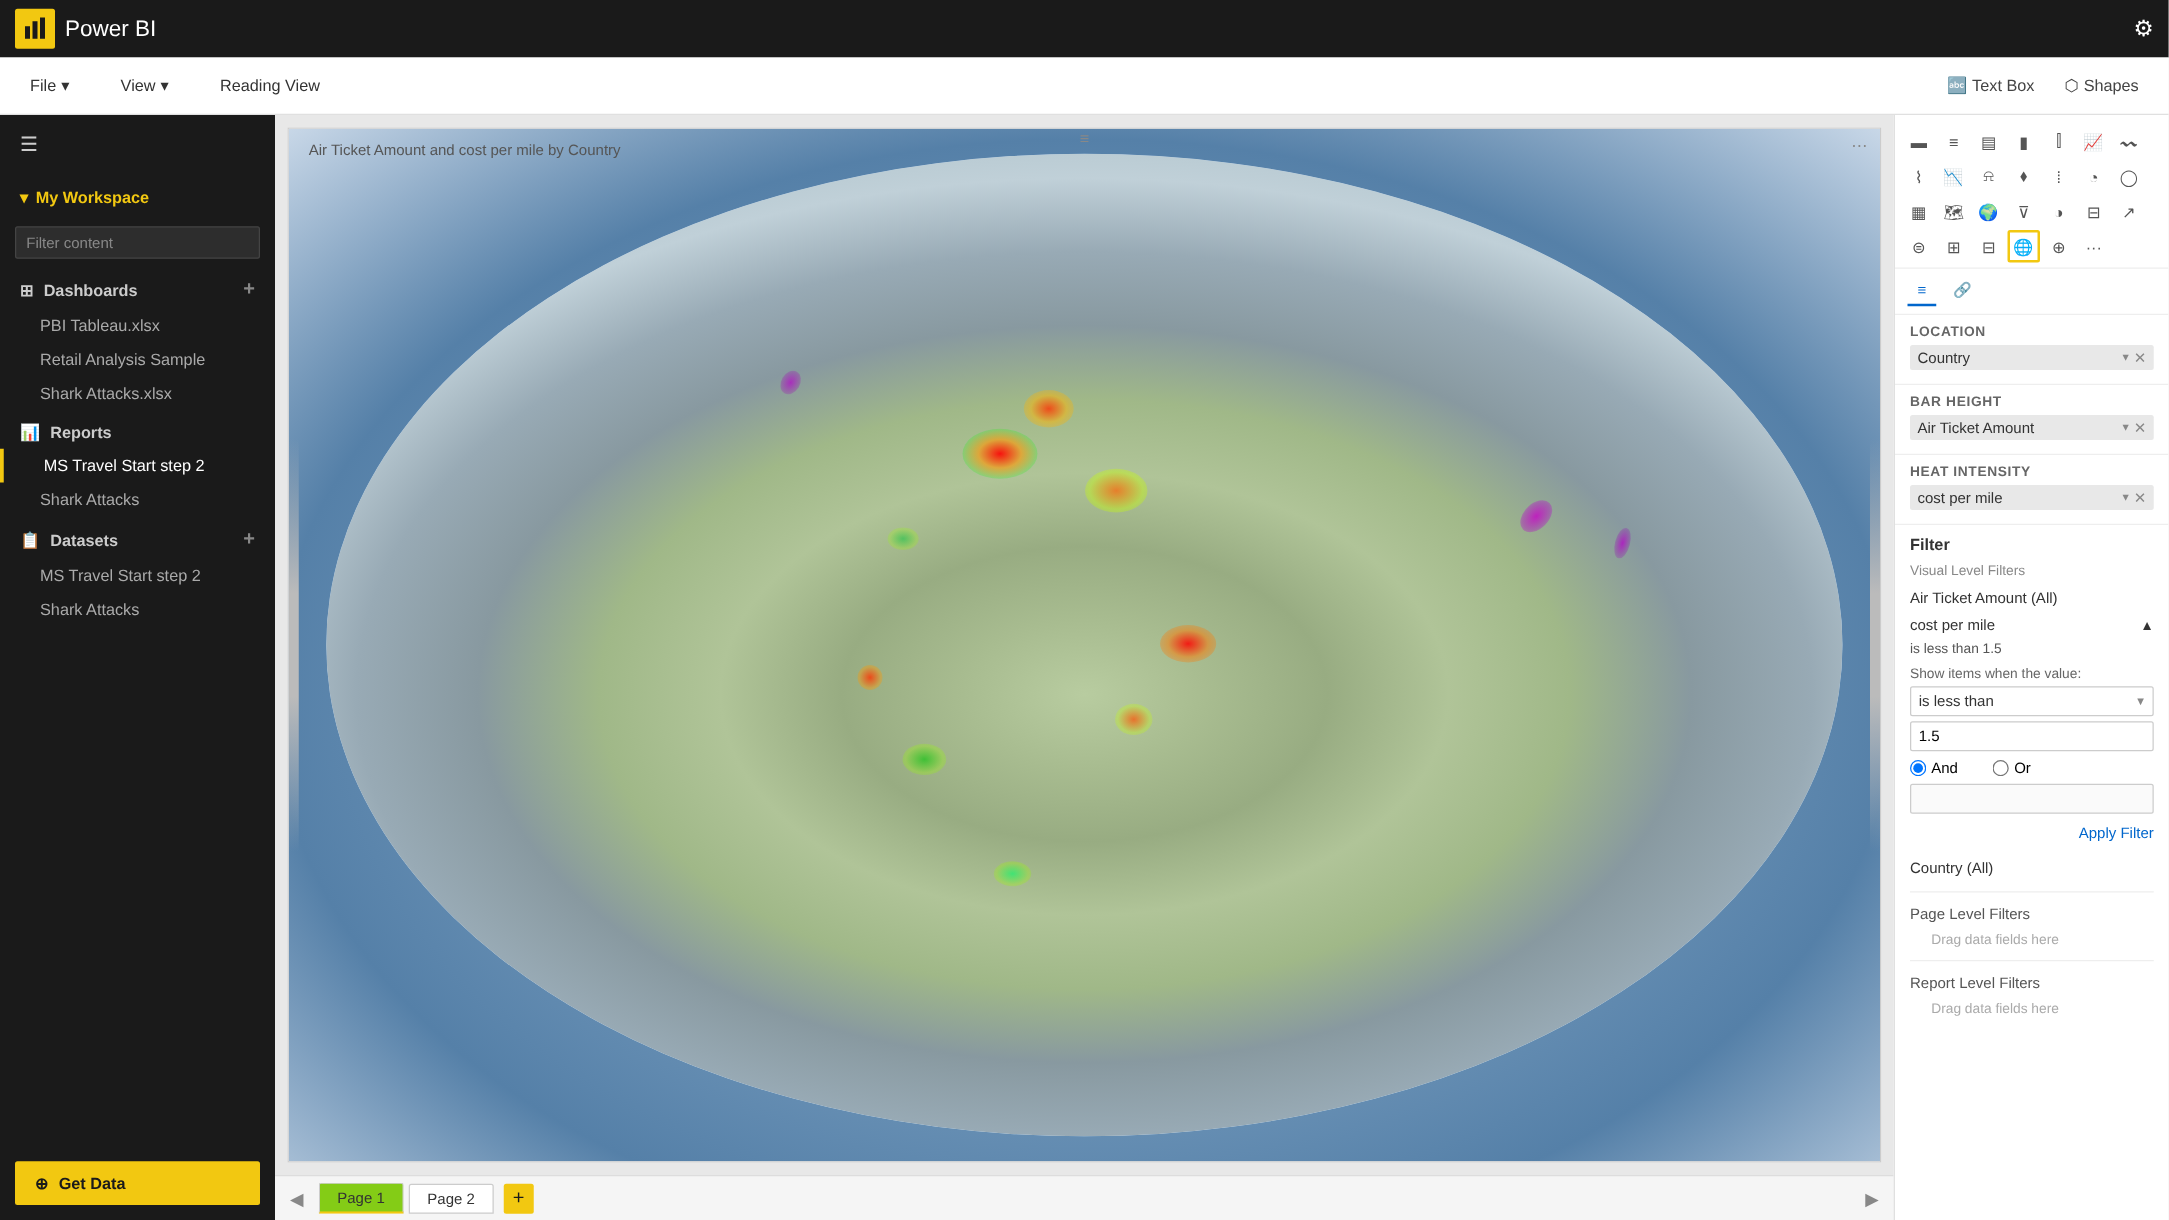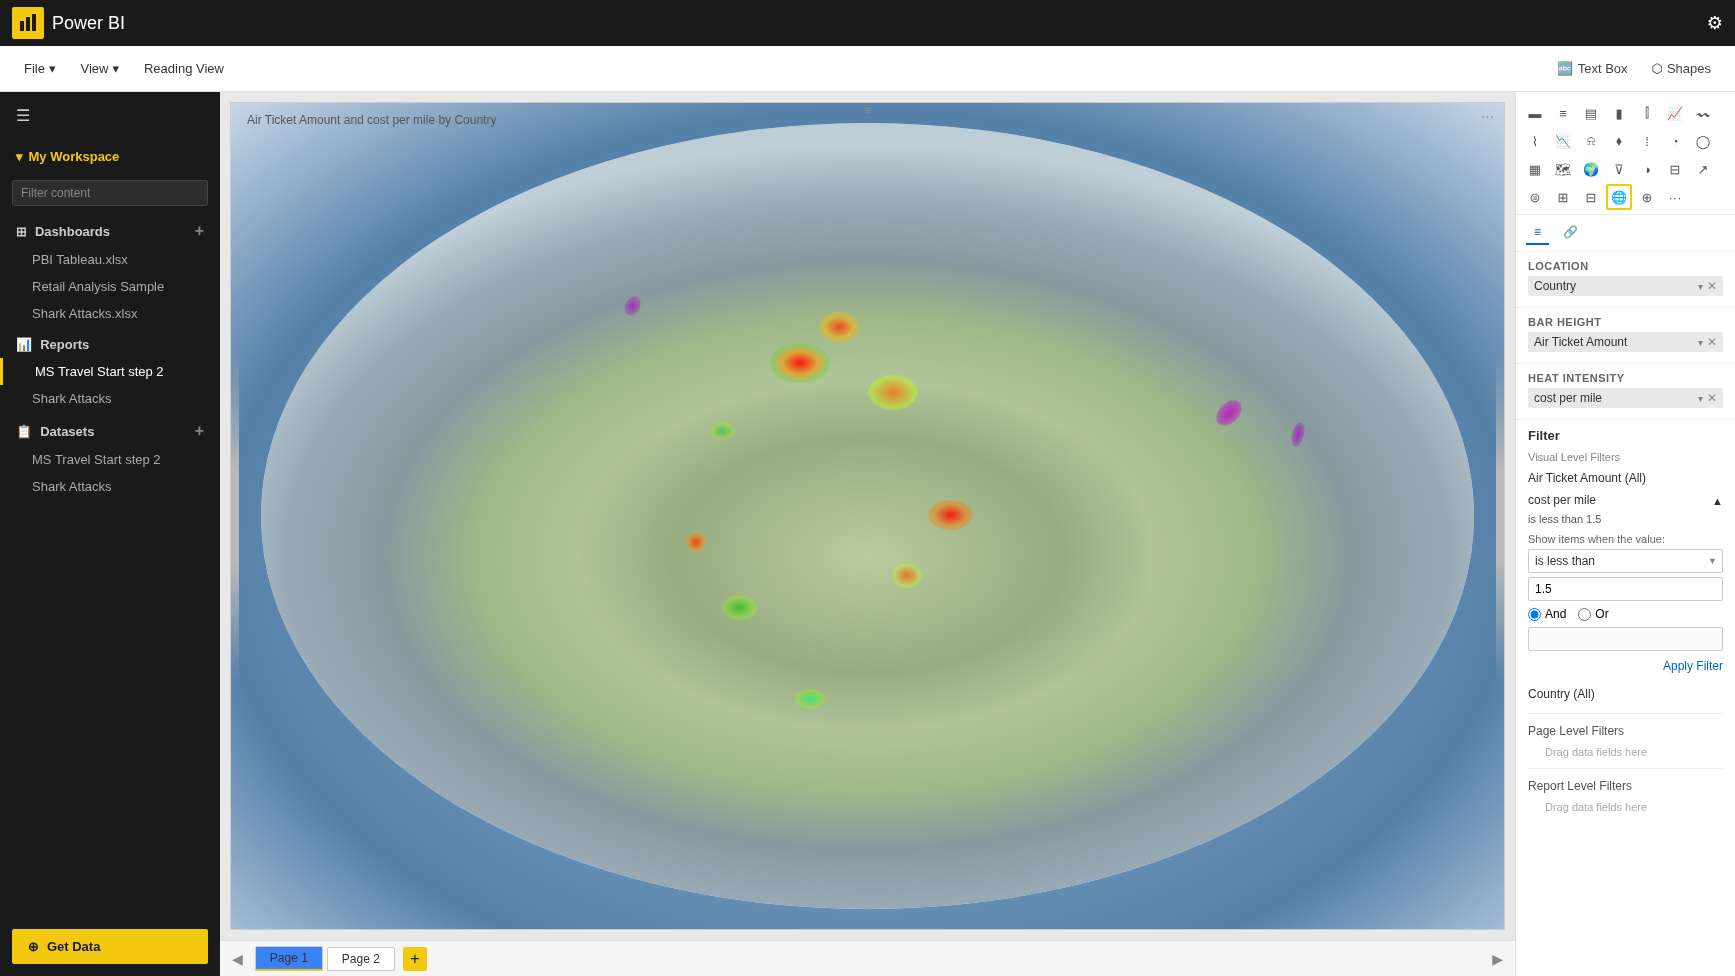--- a/index.html
+++ b/index.html
@@ -8,21 +8,21 @@
     
     .topbar { background: #1a1a1a; height: 46px; display: flex; align-items: center; padding: 0 12px; flex-shrink: 0; justify-content: center; }
     .topbar-logo { display: flex; align-items: center; gap: 8px; }
     .logo-icon { width: 32px; height: 32px; background: #f2c811; display: flex; align-items: center; justify-content: center; border-radius: 2px; }
     .logo-icon svg { width: 20px; height: 20px; }
     .logo-text { color: white; font-size: 18px; font-weight: 400; }
     .topbar-right { margin-left: auto; }
     .gear-icon { color: white; font-size: 18px; cursor: pointer; }
 
     
-    .menubar { background: white; height: 46px; display: flex; align-items: center; padding: 0 16px; gap: 9px; border-bottom: 1px solid #e0e0e0; flex-shrink: 0; }
+    .menubar { background: white; height: 46px; display: flex; align-items: center; padding: 0 16px; gap: 25px; border-bottom: 1px solid #e0e0e0; flex-shrink: 0; }
     .menubar-item { display: flex; align-items: center; gap: 4px; cursor: pointer; font-size: 13px; color: #333; padding: 4px 8px; border-radius: 2px; }
     .menubar-right { margin-left: auto; display: flex; align-items: center; gap: 8px; }
     .menubar-right-item { display: flex; align-items: center; gap: 4px; font-size: 13px; color: #444; cursor: pointer; padding: 4px 8px; border-radius: 2px; }
 
     
     .main-layout { display: flex; flex: 1; overflow: hidden; }
 
     
     .sidebar { width: 220px; background: #1a1a1a; color: #ccc; display: flex; flex-direction: column; flex-shrink: 0; overflow-y: auto; }
     .sidebar-hamburger { padding: 14px 16px; cursor: pointer; font-size: 16px; color: #ccc; }
@@ -45,21 +45,21 @@
     .report-canvas { background: white; position: relative; width: 100%; height: 100%; overflow: hidden; border: 1px solid #ccc; }
     .report-title { position: absolute; top: 10px; left: 16px; font-size: 12px; color: #555; z-index: 2; }
     .canvas-top-handle { position: absolute; top: 0; left: 50%; transform: translateX(-50%); color: #888; z-index: 3; }
     .canvas-dots { position: absolute; top: 6px; right: 10px; color: #888; z-index: 3; cursor: pointer; }
     .map-container { width: 100%; height: 100%; overflow: hidden; }
     .map-bg { width: 100%; height: 100%; background: radial-gradient(ellipse 85% 90% at 50% 55%, #b8cfe0 0%, #7a9fc0 30%, #5580a8 60%, #c9d8e8 85%, #a0b8cc 100%); position: relative; display: flex; align-items: center; justify-content: center; }
 
     
     .pages-bar { background: #f5f5f5; border-top: 1px solid #ddd; height: 36px; display: flex; align-items: center; padding: 0 12px; gap: 4px; }
     .page-tab { padding: 4px 14px; background: white; border: 1px solid #ccc; border-radius: 2px 2px 0 0; font-size: 12px; cursor: pointer; color: #333; }
-    .page-tab.active { background: #3b82f6; border-bottom: 2px solid #f2c811; color: #333; }
+    .page-tab.active { background: #84cc16; border-bottom: 2px solid #f2c811; color: #333; }
     .page-add { width: 24px; height: 24px; background: #f2c811; border: none; border-radius: 2px; cursor: pointer; font-size: 16px; display: flex; align-items: center; justify-content: center; color: #1a1a1a; margin-left: 4px; }
 
     
     .right-panel { width: 220px; background: white; border-left: 1px solid #e0e0e0; display: flex; flex-direction: column; overflow-y: auto; flex-shrink: 0; }
     .right-panel-header { display: flex; align-items: center; justify-content: space-between; padding: 10px 14px; border-bottom: 1px solid #eee; }
     .right-panel-title { font-size: 14px; font-weight: 600; color: #333; }
     .right-panel-close { color: #888; cursor: pointer; font-size: 14px; }
 
     
     .viz-icons-row { display: flex; flex-wrap: wrap; padding: 8px 6px 4px; gap: 2px; border-bottom: 1px solid #eee; }
@@ -83,21 +83,21 @@
     .filters-section { padding: 8px 12px; }
     .filters-title { font-size: 13px; font-weight: 600; color: #333; margin-bottom: 8px; }
     .filter-subsection { margin-bottom: 8px; }
     .filter-sublabel { font-size: 11px; color: #888; margin-bottom: 4px; }
     .filter-item { padding: 4px 0; font-size: 12px; color: #333; display: flex; align-items: flex-end; justify-content: space-between; }
     .filter-item-name { color: #333; }
     .filter-select { width: 100%; border: 1px solid #ccc; border-radius: 2px; padding: 4px 6px; font-size: 12px; background: white; color: #333; appearance: none; cursor: pointer; }
     .filter-select-wrapper { position: relative; }
     .filter-select-wrapper::after { content: '▼'; position: absolute; right: 6px; top: 50%; transform: translateY(-50%); font-size: 9px; color: #888; pointer-events: none; }
     .filter-input { width: 100%; border: 1px solid #ccc; border-radius: 2px; padding: 4px 6px; font-size: 12px; margin-top: 4px; }
-    .filter-radio-row { display: flex; align-items: flex-start; gap: 12px; margin-top: 6px; font-size: 12px; }
+    .filter-radio-row { display: flex; align-items: flex-start; gap: 28px; margin-top: 6px; font-size: 12px; }
     .filter-radio-row label { display: flex; align-items: center; gap: 4px; cursor: pointer; }
     .filter-apply { width: 100%; background: none; border: none; color: #0066cc; font-size: 12px; cursor: pointer; text-align: right; padding: 4px 0; margin-top: 4px; }
     .filter-blank-input { width: 100%; border: 1px solid #ccc; border-radius: 2px; padding: 4px 6px; font-size: 12px; margin-top: 6px; background: #fafafa; }
     .filter-all-item { padding: 4px 0; font-size: 12px; color: #555; cursor: pointer; }
     .filter-drag-hint { font-size: 11px; color: #aaa; padding: 4px 0; margin-left: 17px; }
     .divider { height: 1px; background: #eee; margin: 6px 0; }
   </style>
 </head>
 <body>
 

